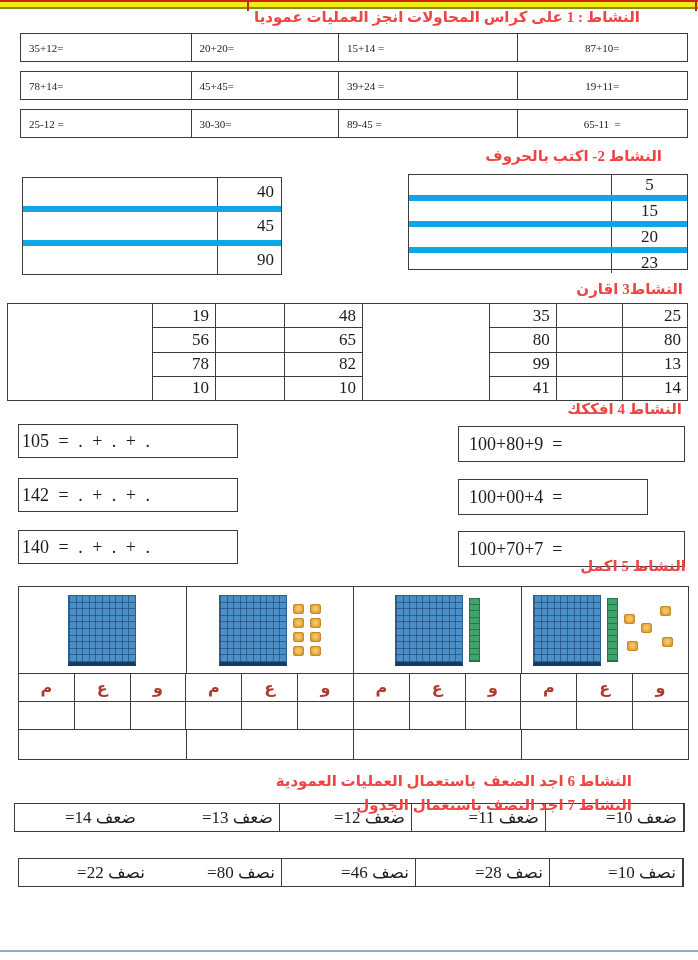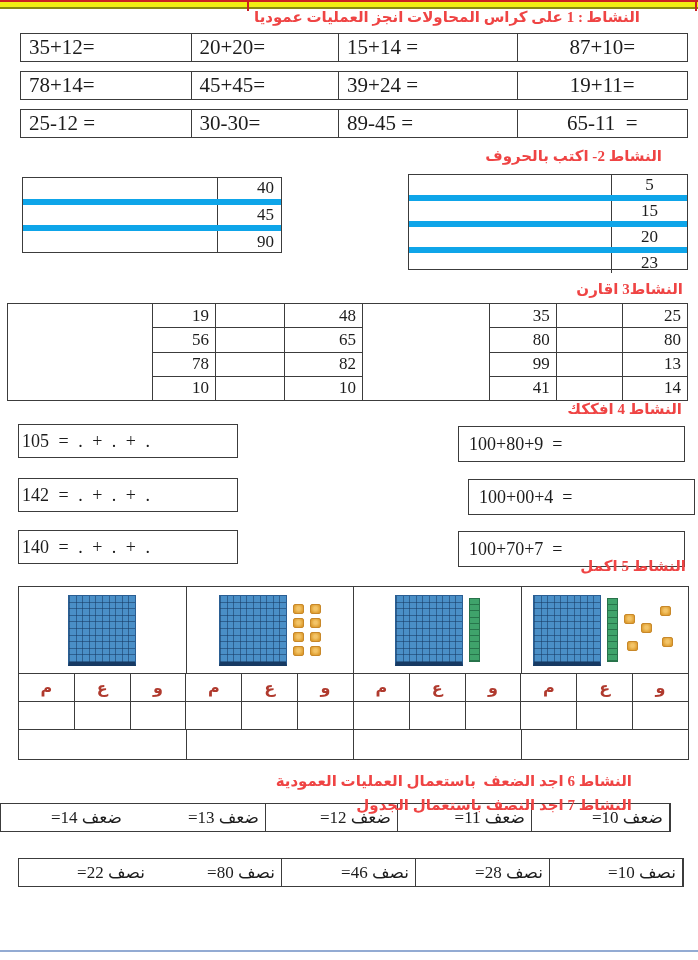--- a/index.html
+++ b/index.html
@@ -14,21 +14,21 @@
   
   .hdr{position:absolute;direction:rtl;white-space:pre;color:#ef4444;
        font:bold 15px "Liberation Serif","DejaVu Sans",serif;}
 
   
   .t{position:absolute;border:1.5px solid #3c3c3c;box-sizing:border-box;background:#fff;}
 
   
   .a1row{display:flex;}
   .a1c{box-sizing:border-box;display:flex;align-items:center;padding-left:8px;
-       font-size:21px;white-space:pre;}
+       font-size:11px;white-space:pre;}
   .a1c + .a1c{border-left:1px solid #3c3c3c;}
   .a1c.last{justify-content:center;padding-left:0;}
 
   
   .a2row{display:flex;box-sizing:border-box;}
   .a2row + .a2row{border-top:6px solid #0ea5e9;}
   .a2blank{flex:1;}
   .a2num{box-sizing:border-box;border-left:1px solid #3c3c3c;font-size:17px;
          display:flex;align-items:center;}
   .a2num.rt{justify-content:flex-end;padding-right:7px;}
@@ -111,21 +111,21 @@
   </div>
   <div class="t a1row" style="left:20px;top:109px;width:668px;height:29px;">
     <div class="a1c" style="width:170px;">25-12 =</div>
     <div class="a1c" style="width:148px;">30-30=</div>
     <div class="a1c" style="width:179px;">89-45 =</div>
     <div class="a1c last" style="width:171px;">65-11  =</div>
   </div>
 
   <div class="hdr" style="top:147px;right:36px;">النشاط 2- اكتب بالحروف</div>
 
-  <div class="t" style="left:22px;top:177px;width:260px;height:76px;display:flex;flex-direction:column;">
+  <div class="t" style="left:22px;top:177px;width:260px;height:98px;display:flex;flex-direction:column;">
     <div class="a2row" style="flex:1;">
       <div class="a2blank"></div>
       <div class="a2num rt" style="width:64px;">40</div>
     </div>
     <div class="a2row" style="flex:1;">
       <div class="a2blank"></div>
       <div class="a2num rt" style="width:64px;">45</div>
     </div>
     <div class="a2row" style="flex:1;">
       <div class="a2blank"></div>
@@ -204,21 +204,21 @@
       </div>
     </div>
   </div>
 
   <div class="hdr" style="top:400px;right:16px;">النشاط 4 افككك</div>
 
   <div class="a4box l" style="left:18px;top:424px;width:220px;height:34px;">105 = . + . + .</div>
   <div class="a4box l" style="left:18px;top:478px;width:220px;height:34px;">142 = . + . + .</div>
   <div class="a4box l" style="left:18px;top:530px;width:220px;height:34px;">140 = . + . + .</div>
   <div class="a4box r" style="left:458px;top:426px;width:227px;height:36px;">100+80+9  =</div>
-  <div class="a4box r" style="left:468px;top:479px;width:227px;height:36px;">100+00+4  =</div>
+  <div class="a4box r" style="left:458px;top:479px;width:190px;height:36px;">100+00+4  =</div>
   <div class="a4box r" style="left:458px;top:531px;width:227px;height:36px;">100+70+7  =</div>
 
   <div class="hdr" style="top:557px;right:12px;">النشاط 5 اكمل</div>
 
   <div class="t" style="left:18px;top:586px;width:671px;">
     <div class="a5row" style="height:86px;">
       <div class="a5cell">
         <div class="hsq"></div>
       </div>
       <div class="a5cell">
@@ -281,21 +281,21 @@
     <div class="a5row" style="height:30px;">
       <div class="a5cell"></div>
       <div class="a5cell"></div>
       <div class="a5cell"></div>
       <div class="a5cell"></div>
     </div>
   </div>
 
   <div class="hdr" style="top:772px;right:66px;">النشاط 6 اجد الضعف  باستعمال العمليات العمودية</div>
 
-  <div class="t" style="left:0;top:803px;width:671px;height:29px;">
+  <div class="t" style="left:14px;top:803px;width:671px;height:29px;">
     <div class="a67row">
       <div class="a67c" style="width:127px;">ضعف 14=</div>
       <div class="a67c" style="width:138px;">ضعف 13=</div>
       <div class="a67c" style="width:132px;">ضعف 12=</div>
       <div class="a67c" style="width:134px;">ضعف 11=</div>
       <div class="a67c" style="flex:1;">ضعف 10=</div>
     </div>
   </div>
 
   <div class="hdr" style="top:796px;right:66px;margin-left:43px;">النشاط 7 اجد النصف باستعمال الجدول</div>

